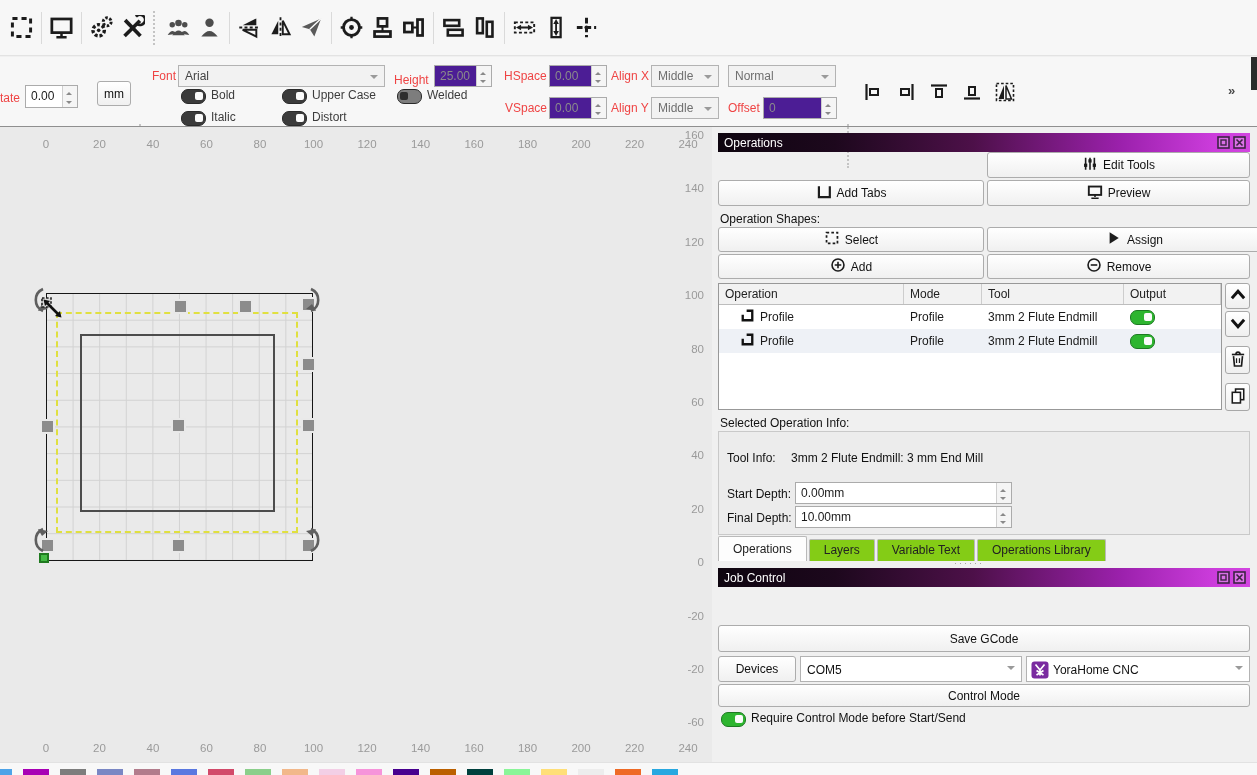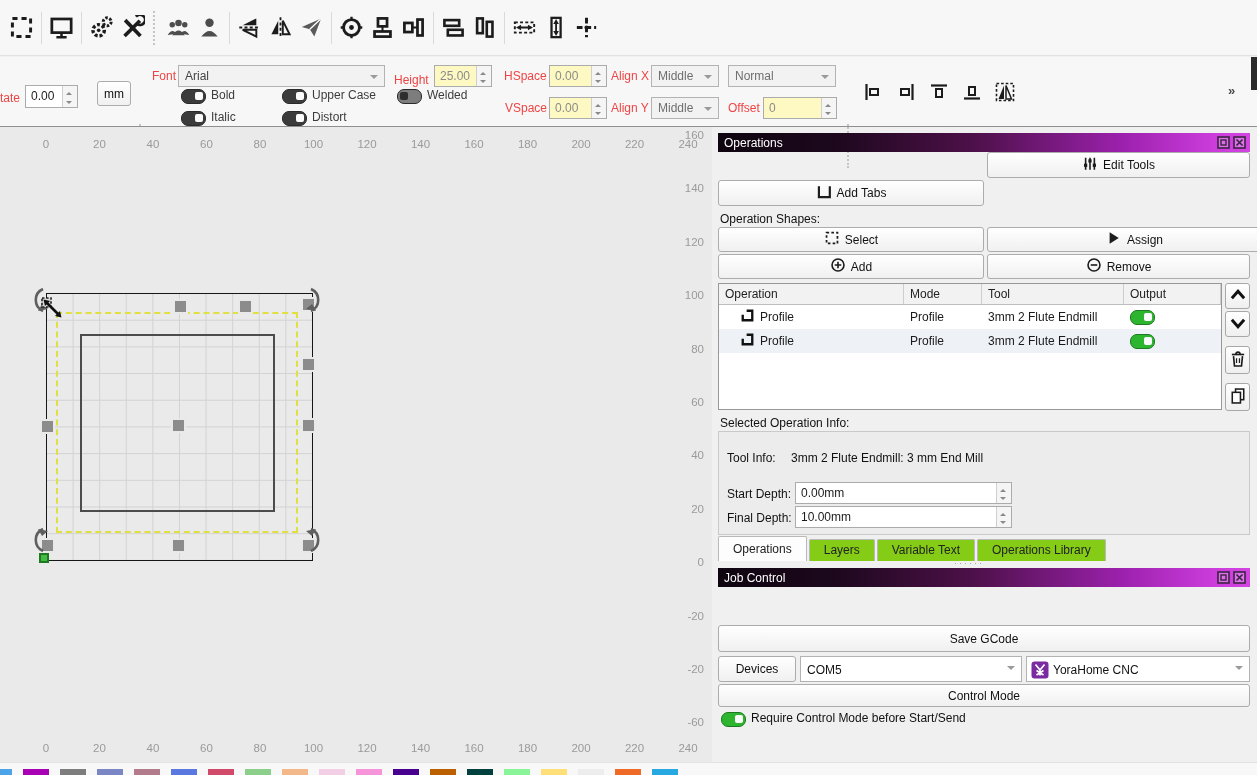--- a/index.html
+++ b/index.html
@@ -11,21 +11,21 @@
   #toolbar-main{left:0;top:0;width:1257px;height:56px;background:#f7f7f7;border-bottom:1px solid #e3e3e3;
     display:flex;align-items:center;padding-left:6px;box-sizing:border-box;}
   .tbtn{width:31px;height:38px;display:flex;align-items:center;justify-content:center;border-radius:3px;}
   .tbtn svg{width:25px;height:25px;}
   .tsep{width:1px;height:32px;background:#dadada;margin:0 4px;}
   .tsep-dot{width:3px;height:34px;border-left:2px dotted #c4c4c4;margin:0 5px;}
   #toolbar-format{left:0;top:57px;width:1257px;height:69px;background:#f7f7f7;border-bottom:1px solid #8f8f8f;}
   .lbl{position:absolute;color:#ef4444;white-space:nowrap;}
   .dim{color:#8b8b8b;}
   .spinbox{position:absolute;background:#fff;border:1px solid #ababab;box-sizing:border-box;}
-  .spinbox.gray{background:#fef9c3;}
+  .spinbox.gray{background:#4c1d95;}
   .spinbox .val{position:absolute;left:5px;top:3px;right:16px;overflow:hidden;white-space:nowrap;}
   .spin{position:absolute;right:0;top:0;bottom:0;width:14px;border-left:1px solid #cfcfcf;
         display:flex;flex-direction:column;background:#f5f5f5;}
   .spin i{flex:1;position:relative;}
   .spin i.up::after{content:"";position:absolute;left:3px;top:3px;border:3.5px solid transparent;border-bottom-color:#8a8a8a;}
   .spin i.dn::after{content:"";position:absolute;left:3px;top:4px;border:3.5px solid transparent;border-top-color:#8a8a8a;}
   .ddl{position:absolute;background:#f2f2f2;border:1px solid #b3b3b3;box-sizing:border-box;}
   .ddl .val{position:absolute;left:6px;top:3px;right:18px;white-space:nowrap;overflow:hidden;color:#6f6f6f;}
   .ddl::after{content:"";position:absolute;right:6px;top:9px;border:4px solid transparent;border-top-color:#9a9a9a;}
   .tgl{position:absolute;width:23px;height:13px;border-radius:7px;background:#3b3b3b;border:1px solid #2a2a2a;}
@@ -443,20 +443,27 @@
             <rect x="14.8" y="10.5" width="4.4" height="4.5" fill="#1c1c1c"></rect>
           </svg></span>
         <span>Edit Tools</span>
       </div>
     <div class="btn" style="left:0;top:53px;width:266px;height:26px;">
         <span><svg viewBox="0 0 22 22" xmlns="http://www.w3.org/2000/svg">
             <path d="M4,3 V18 H19 V3" fill="none" stroke="#1c1c1c" stroke-width="3"></path>
           </svg></span>
         <span>Add Tabs</span>
       </div>
+    <div class="btn" style="left:269px;top:53px;width:263px;height:26px;">
+        <span><svg viewBox="0 0 22 22" xmlns="http://www.w3.org/2000/svg">
+            <rect x="2.5" y="3.5" width="17" height="11.5" fill="none" stroke="#1c1c1c" stroke-width="2.6"></rect>
+            <path d="M11,15 v3 M6,19.5 h10" stroke="#1c1c1c" stroke-width="2.2"></path>
+          </svg></span>
+        <span>Preview</span>
+      </div>
     <div class="lbl" style="left:2px;top:85px;color:#111;">Operation Shapes:</div>
     <div class="btn" style="left:0;top:100px;width:266px;height:25px;">
         <span><svg viewBox="0 0 22 22" xmlns="http://www.w3.org/2000/svg">
             <rect x="3.5" y="3.5" width="15" height="15" fill="none" stroke="#1c1c1c" stroke-width="2.4" stroke-dasharray="3.6,3"></rect>
           </svg></span>
         <span>Select</span>
       </div>
     <div class="btn" style="left:269px;top:100px;width:275px;height:25px;padding-left:20px;">
         <span><svg viewBox="0 0 22 22" xmlns="http://www.w3.org/2000/svg">
             <polygon points="5,3 17.5,11 5,19" fill="#1c1c1c"></polygon>

